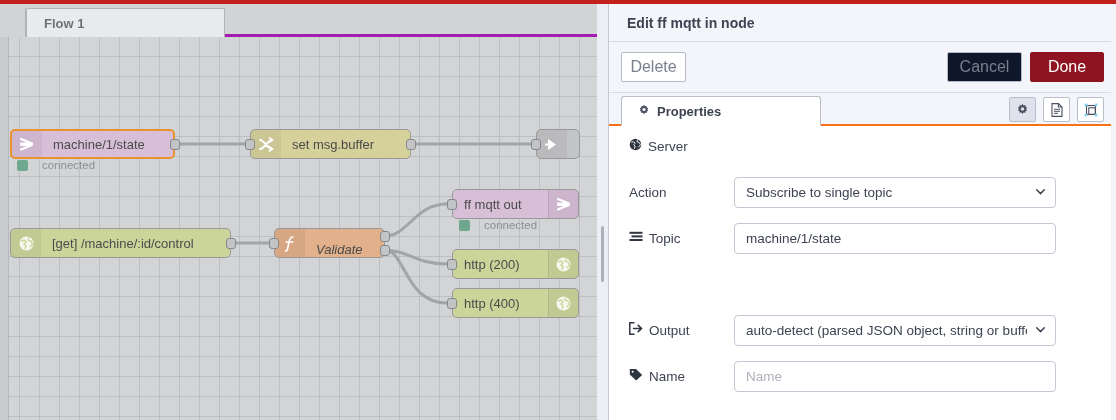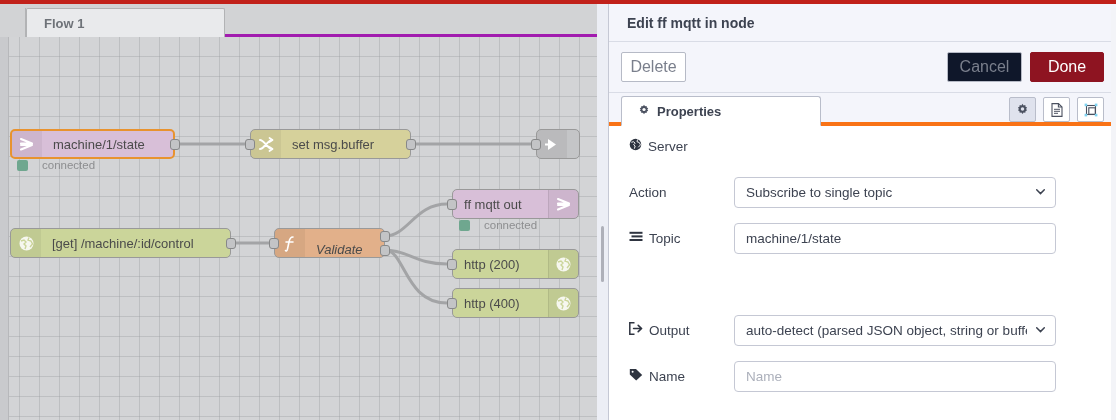--- a/index.html
+++ b/index.html
@@ -132,21 +132,21 @@
   .btn-delete { top: 10px; left: 12px; width: 65px;
     background: #fff; border: 1px solid #b6bac6; color: #7a7f8c; }
   .btn-cancel { top: 10px; left: 338px; width: 75px;
     background: #0f172a; border: 1px solid #b6bac6; color: #7a7f8c; }
   .btn-done   { top: 10px; left: 421px; width: 74px;
     background: #8e1421; border: 1px solid #8e1421; color: #fff; }
 
   .tabrow {
     position: absolute; top: 89px; left: 0; width: 507px; height: 33px;
     background: #f4f5fb;
-    border-bottom: 4px solid #f97316;
+    border-bottom: 2px solid #f97316;
   }
   .prop-tab {
     position: absolute; top: 3px; left: 12px; width: 200px; height: 30px;
     background: #fff; border: 1px solid #b9bdca; border-bottom: 1px solid #fff;
     border-radius: 3px 3px 0 0;
     display: flex; align-items: center; gap: 7px; padding-left: 16px;
     font-size: 13px; font-weight: bold; color: #3d4351;
   }
   .icon-btn {
     position: absolute; top: 4px; width: 27px; height: 25px;

